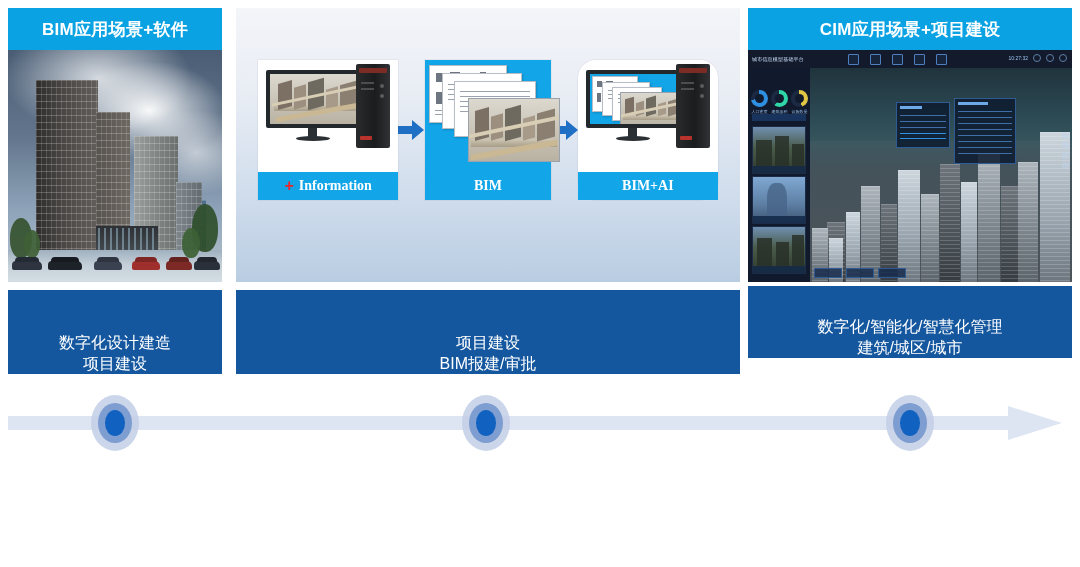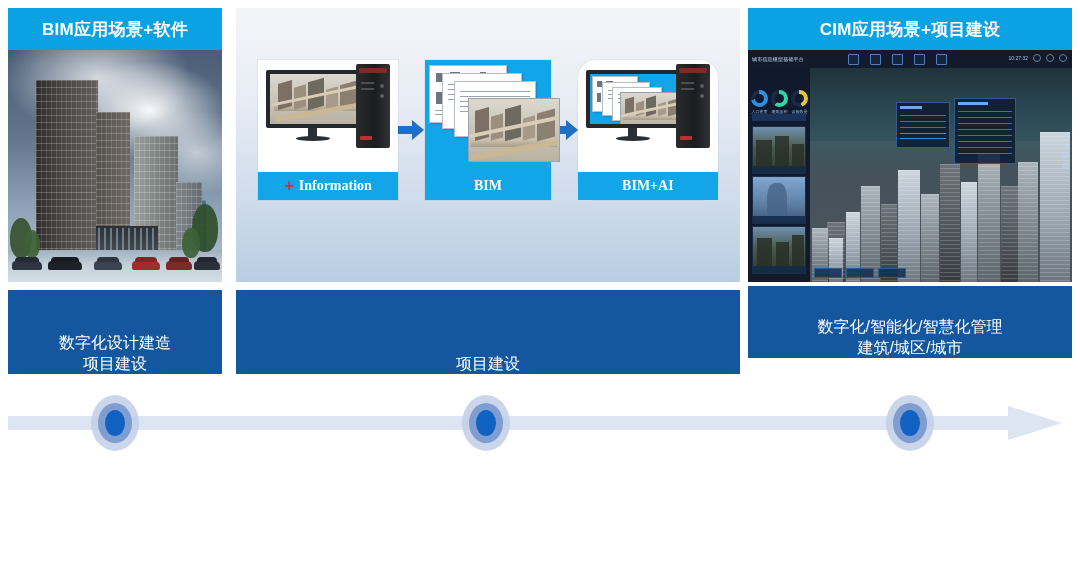--- a/index.html
+++ b/index.html
@@ -408,20 +408,21 @@
             <span>BIM+AI</span>
           </div>
         </div>
 
       </div>
     </div>
 
     <div class="cap" id="mid-cap">
       <div>
         <span>项目建设</span>
+        <span>BIM报建/审批</span>
       </div>
     </div>
   </div>
 
   <div class="col" id="col-right">
     <div class="hdr">CIM应用场景+项目建设</div>
 
     <div class="media" id="right-media">
       <div class="dash">
 

